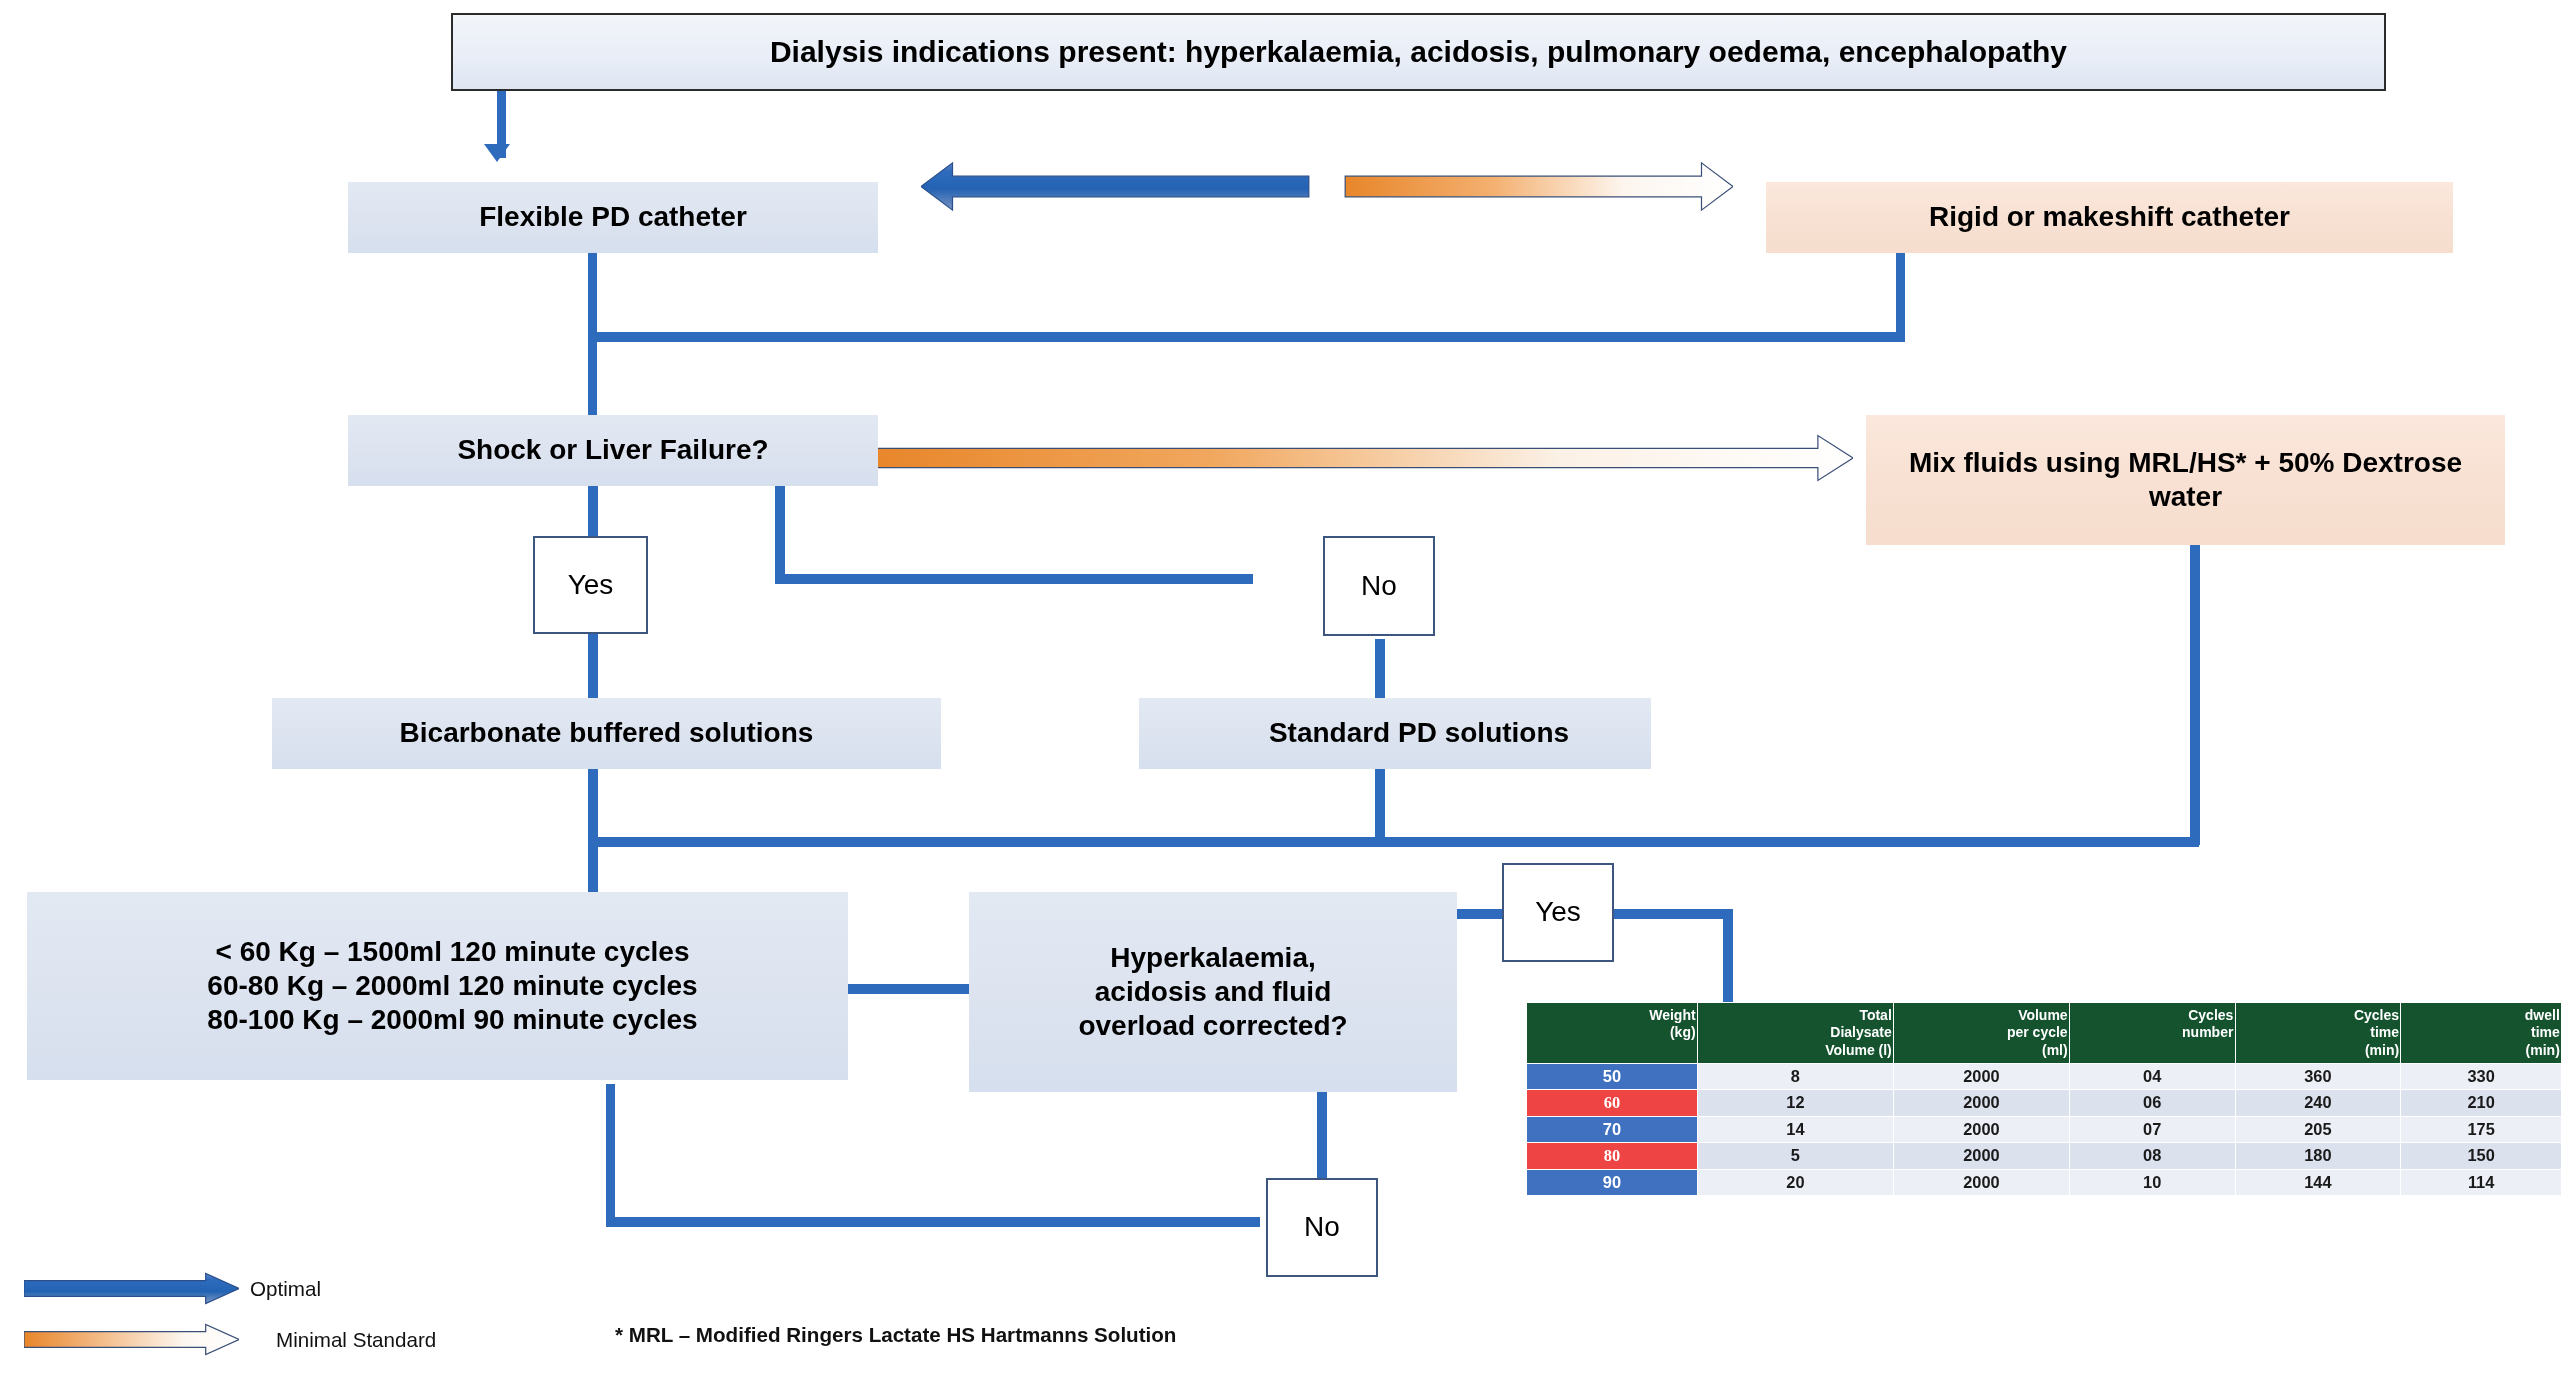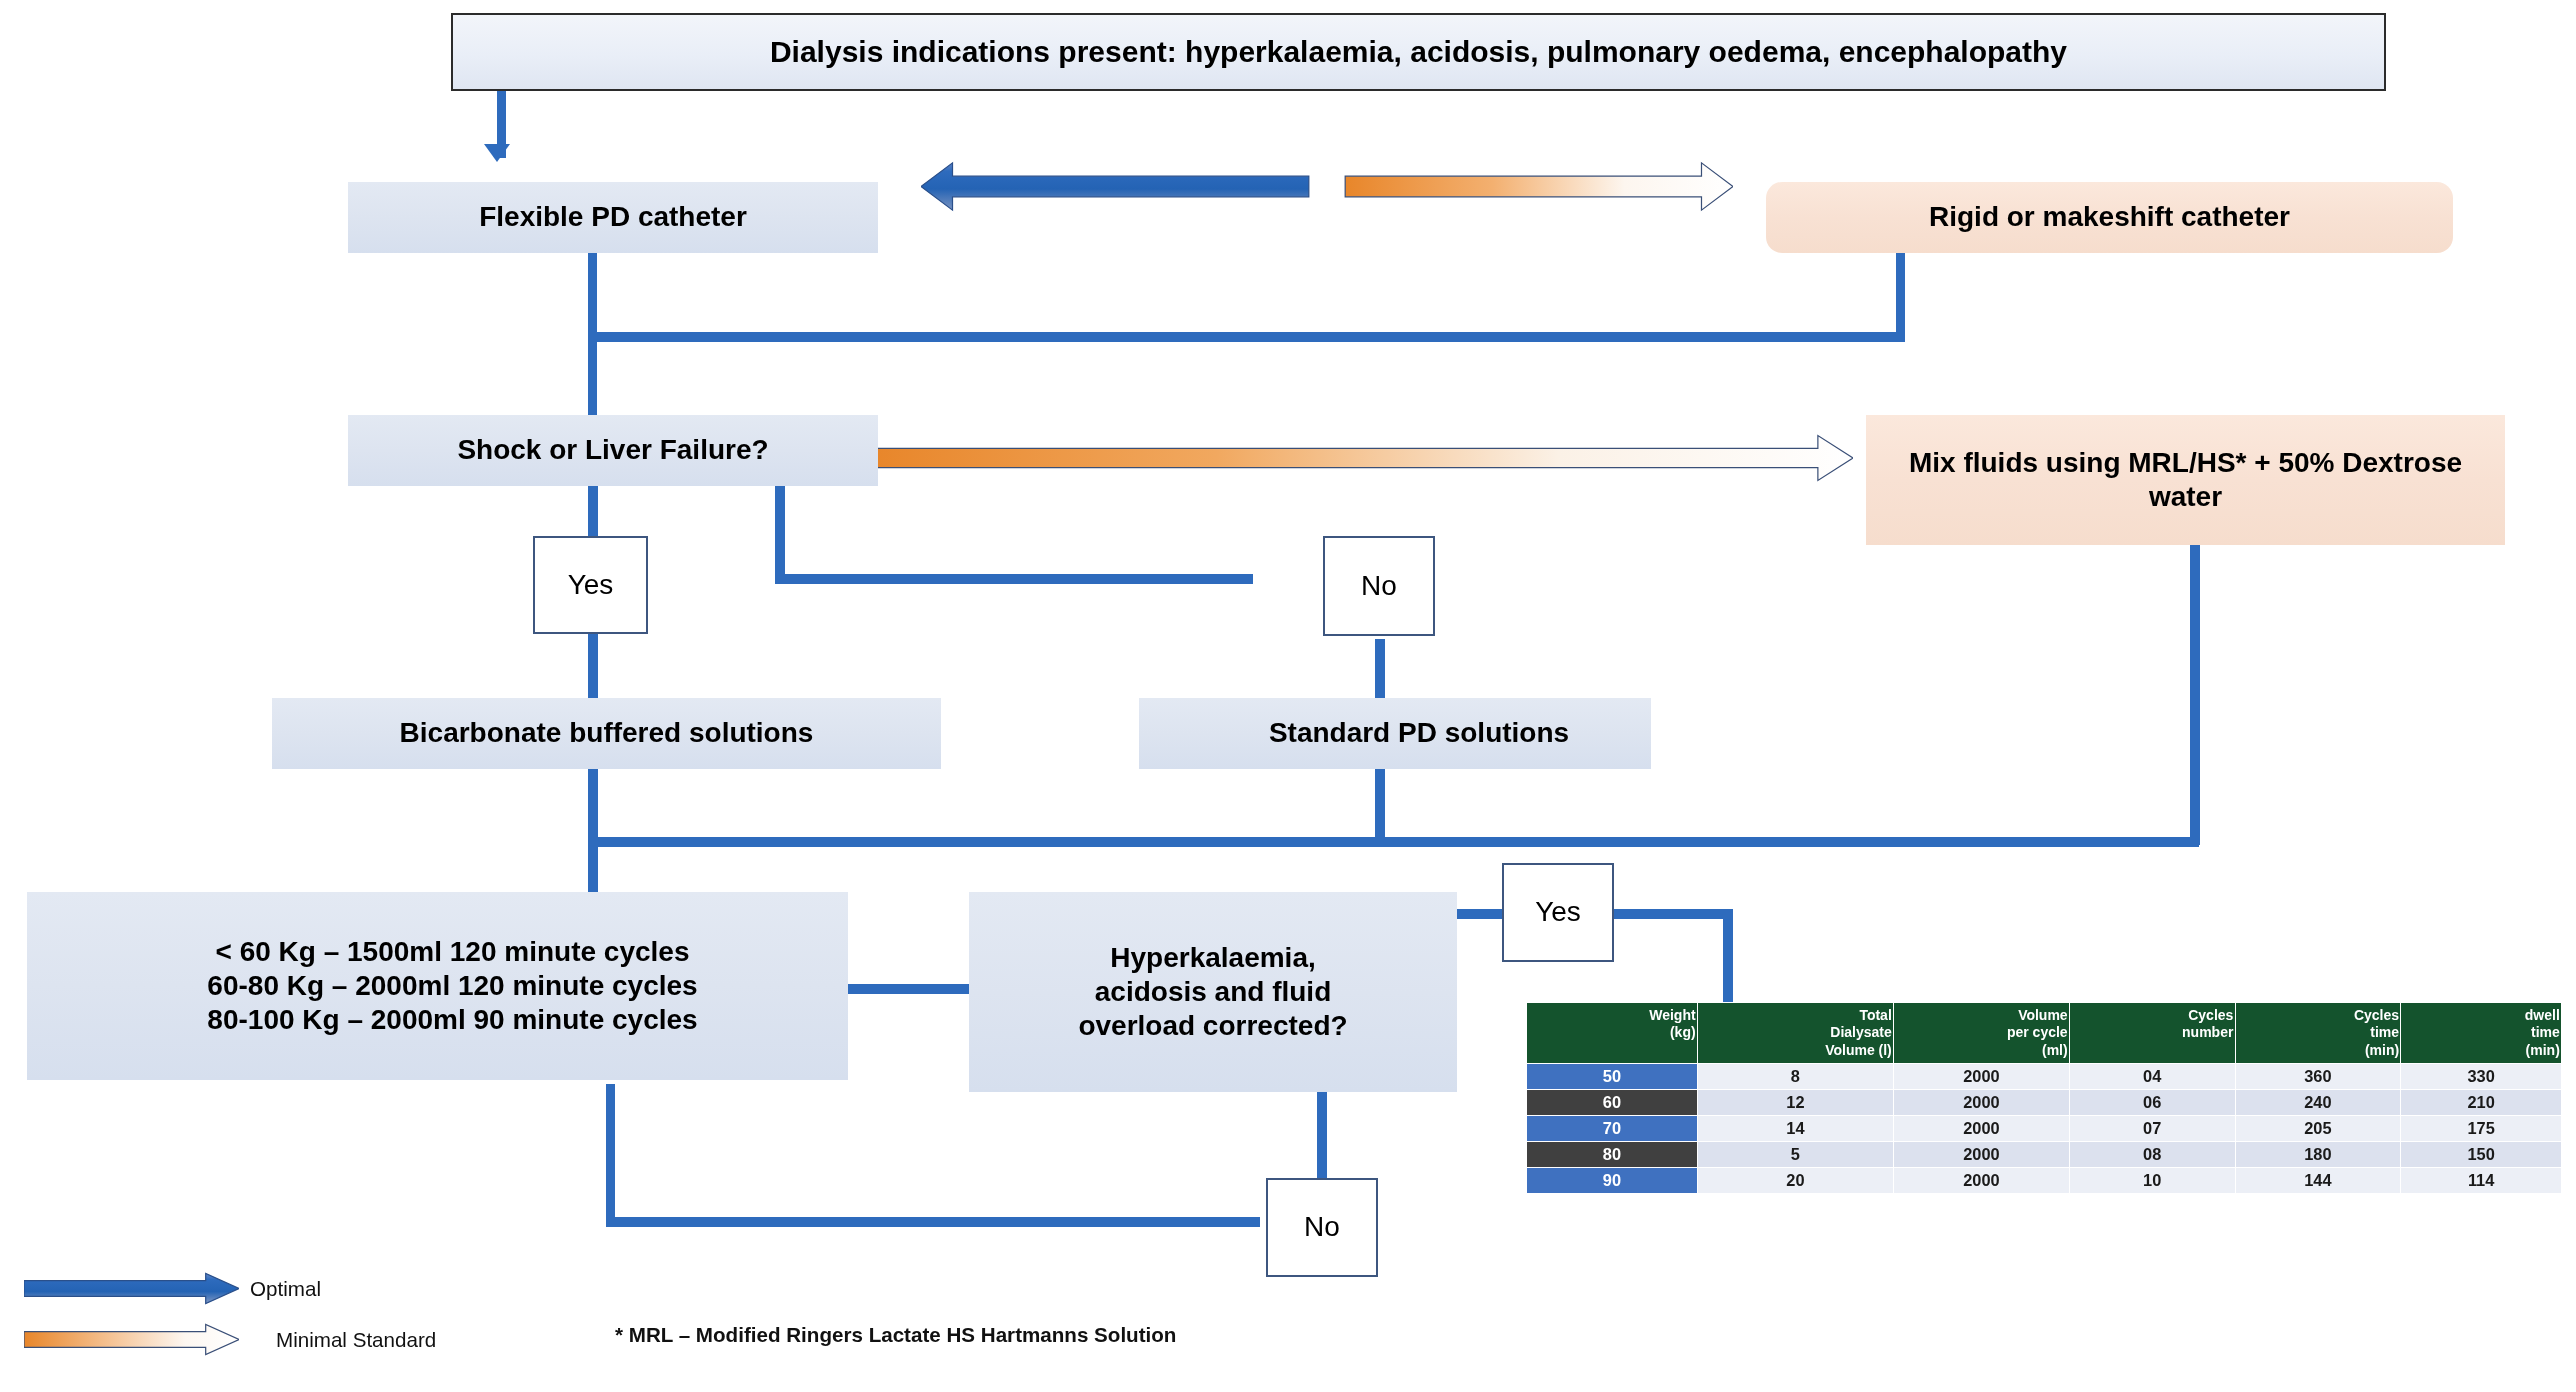--- a/index.html
+++ b/index.html
@@ -81,21 +81,21 @@
     text-align:center;
     color:#1a1a1a;
     padding:3px 1.2px;
     background:#eceff6;
   }
   #dtable tr.alt td{background:#dce1ee;}
   #dtable td.wcol{
     background:#3f71c0;
     color:#ffffff;
   }
-  #dtable tr.alt td.wcol{background:#404040;}
+  #dtable tr.alt td.wcol{background:#ef4444;font-family:Liberation Serif, serif;}
   .legend-item{
     position:absolute;
     display:flex;
     align-items:center;
     z-index:6;
   }
   .legend-label{
     font-size:20.6px;
     color:#111;
     margin-left:11px;
@@ -189,21 +189,21 @@
   </div>
 
   <div class="node node-title" style="left:451px;top:13.3px;width:1935px;height:78px;font-size:30px;padding:0 13.3px;">
     <span>Dialysis indications present: hyperkalaemia, acidosis, pulmonary oedema, encephalopathy</span>
   </div>
 
   <div class="node node-blue" style="left:348px;top:182px;width:530px;height:71px;font-size:28px;">
     <span>Flexible PD catheter</span>
   </div>
 
-  <div class="node node-peach" style="left:1766px;top:182px;width:687px;height:71px;font-size:28px;border-radius:16px;">
+  <div class="node node-peach" style="left:1766px;top:182px;width:687px;height:71px;font-size:28px;">
     <span>Rigid or makeshift catheter</span>
   </div>
 
   <div class="node node-blue" style="left:348px;top:415px;width:530px;height:71px;font-size:28px;">
     <span>Shock or Liver Failure?</span>
   </div>
 
   <div class="node node-peach" style="left:1866px;top:415px;width:639px;height:130px;font-size:28px;padding:0 15.7px;">
     <span>Mix fluids using MRL/HS* + 50% Dextrose water</span>
   </div>

